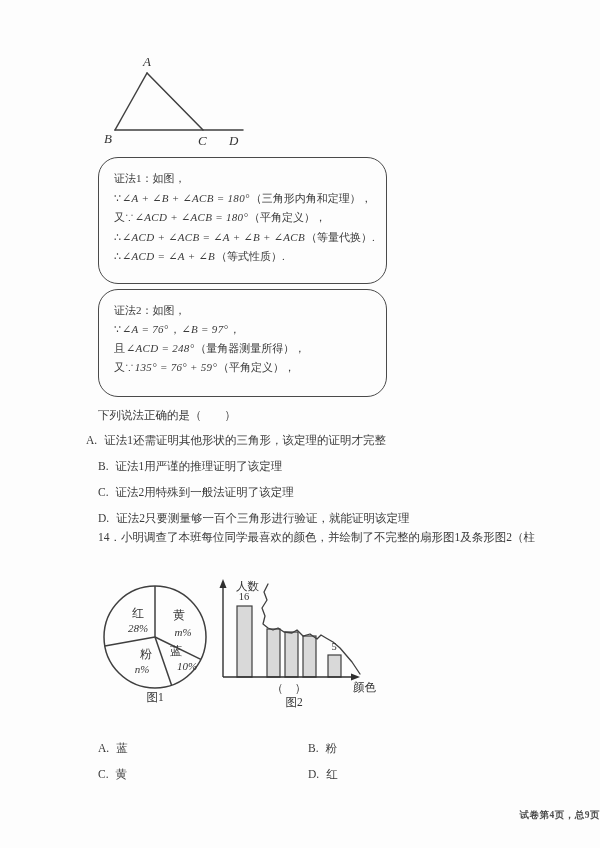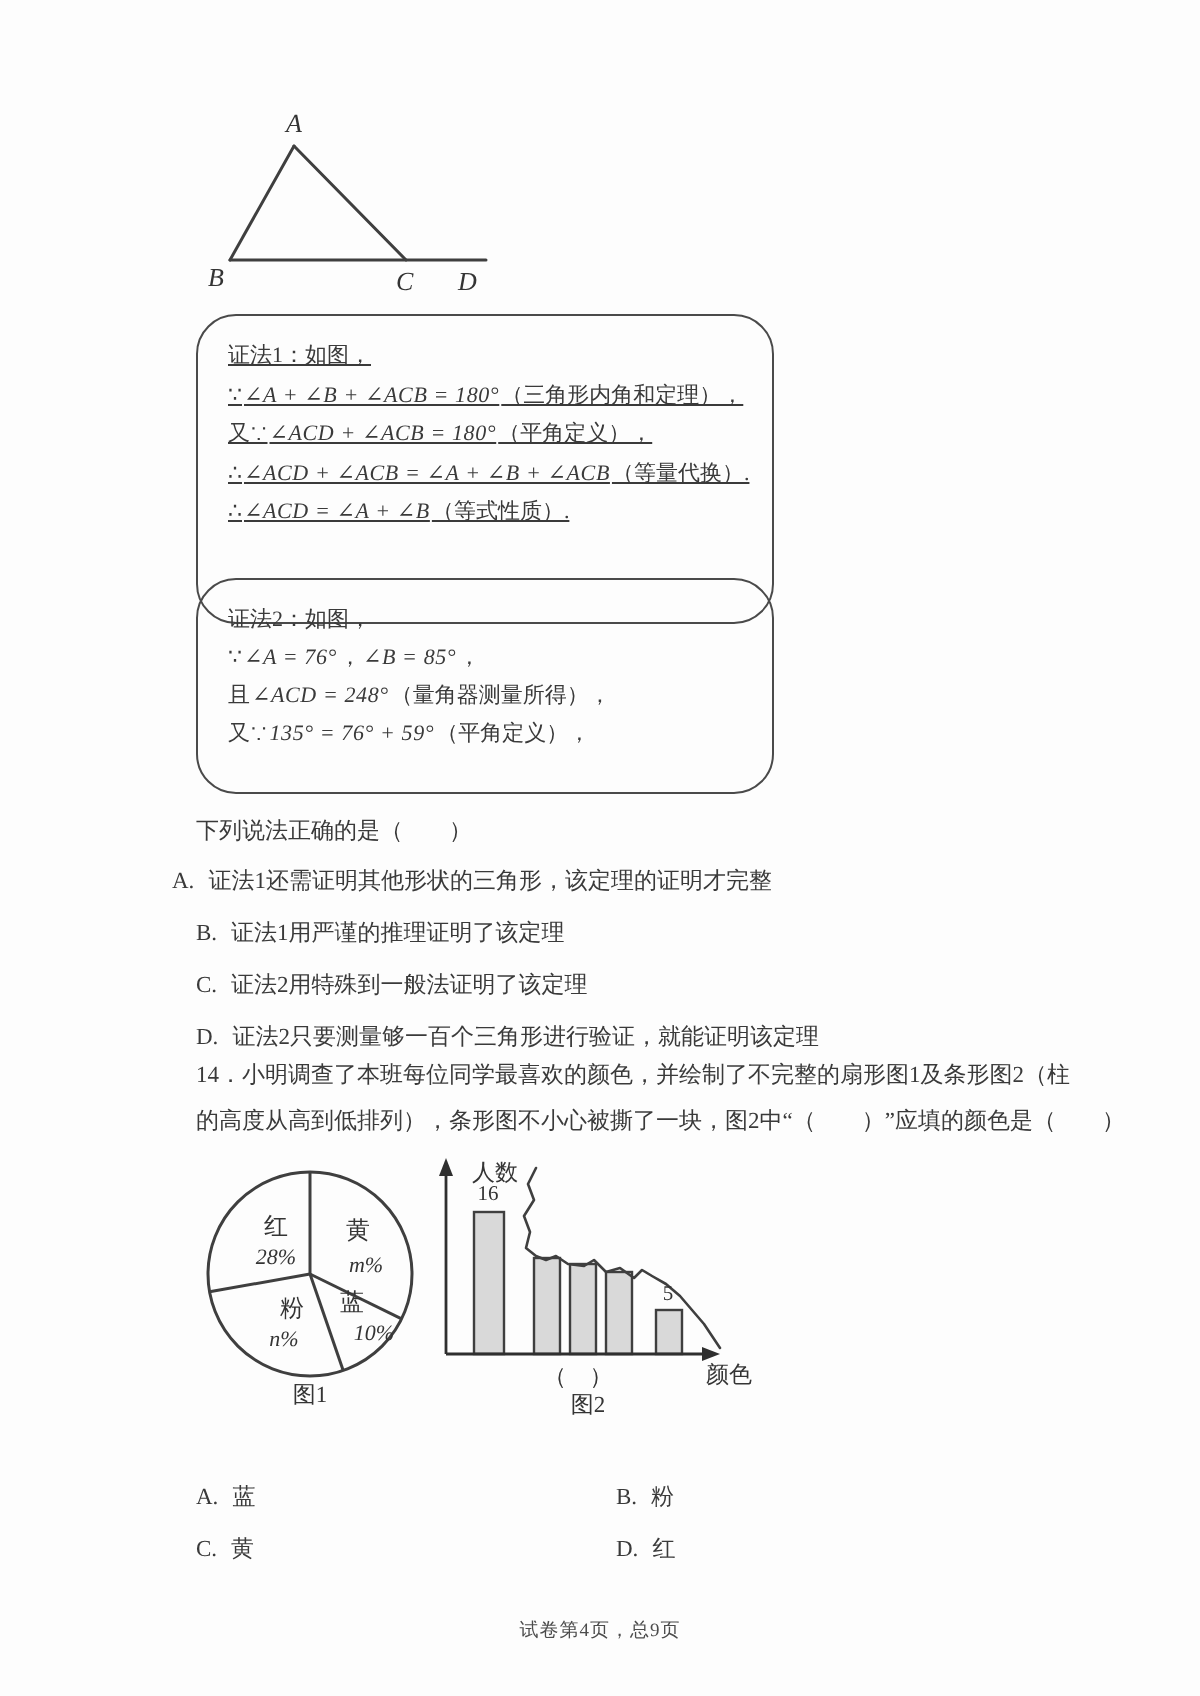--- a/index.html
+++ b/index.html
@@ -6,31 +6,31 @@
   #page{
     position:relative;width:600px;height:848px;background:#fdfdfd;overflow:hidden;
     font-family:"Liberation Serif","DejaVu Serif",serif;color:#3a3a3a;
   }
   .abs{position:absolute;}
   .proof-box{
     position:absolute;left:98px;width:289px;box-sizing:border-box;
     border:1.5px solid #4a4a4a;border-radius:20px;
     padding:11px 8px 0 15px;font-size:11px;
   }
-  #proof-box-1{top:157px;height:155px;text-decoration:underline;}
+  #proof-box-1{top:157px;height:127px;}
   #proof-box-2{top:289px;height:108px;}
   .pline{white-space:nowrap;line-height:19.5px;}
   #proof-box-2 .pline{line-height:19px;}
   .pline .math{font-style:italic;letter-spacing:.3px;padding:0 1px;}
   .bodytext{position:absolute;left:98px;font-size:11.5px;white-space:nowrap;}
   .optrow{position:absolute;font-size:11.5px;white-space:nowrap;}
   .optrow .olabel{margin-right:7px;}
   .caption{font-size:11.5px;}
-  #footer{position:absolute;left:0;top:809px;width:600px;text-align:center;
-    font-size:9.5px;color:#4c4c4c;letter-spacing:.5px;}
+  #footer{position:absolute;left:0;top:809px;width:600px;text-align:right;
+    font-size:9.5px;color:#4c4c4c;letter-spacing:.5px;font-weight:bold;}
   svg text{fill:#343434;}
   .figlabel{font-size:13px;font-style:italic;}
   .pie-name{font-size:12px;}
   .pie-pct{font-size:11px;font-style:italic;}
   .axis-label{font-size:11.5px;}
   .bar-val{font-size:10.5px;}
 </style>
 </head>
 <body>
 
@@ -50,42 +50,41 @@
 
   <div class="proof-box" id="proof-box-1">
       <div class="pline"><span class="cjk">证法1：如图，</span></div>
       <div class="pline"><span class="cjk">∵</span><span class="math">∠A + ∠B + ∠ACB = 180°</span><span class="cjk">（三角形内角和定理），</span></div>
       <div class="pline"><span class="cjk">又∵</span><span class="math">∠ACD + ∠ACB = 180°</span><span class="cjk">（平角定义），</span></div>
       <div class="pline"><span class="cjk">∴</span><span class="math">∠ACD + ∠ACB = ∠A + ∠B + ∠ACB</span><span class="cjk">（等量代换）.</span></div>
       <div class="pline"><span class="cjk">∴</span><span class="math">∠ACD = ∠A + ∠B</span><span class="cjk">（等式性质）.</span></div>
     </div>
   <div class="proof-box" id="proof-box-2">
       <div class="pline"><span class="cjk">证法2：如图，</span></div>
-      <div class="pline"><span class="cjk">∵</span><span class="math">∠A = 76°</span><span class="cjk">，</span><span class="math">∠B = 85°</span><span class="cjk">，</span></div>
+      <div class="pline"><span class="cjk">∵</span><span class="math">∠A = 76°</span><span class="cjk">，</span><span class="math">∠B = 97°</span><span class="cjk">，</span></div>
       <div class="pline"><span class="cjk">且</span><span class="math">∠ACD = 248°</span><span class="cjk">（量角器测量所得），</span></div>
       <div class="pline"><span class="cjk">又∵</span><span class="math">135° = 76° + 59°</span><span class="cjk">（平角定义），</span></div>
     </div>
 
   <div class="bodytext" style="top:408px;">下列说法正确的是（　　）</div>
 
   <div class="optrow" style="left:86px;top:433px;">
     <span class="olabel">A.</span><span>证法1还需证明其他形状的三角形，该定理的证明才完整</span>
   </div>
   <div class="optrow" style="left:98px;top:459px;">
     <span class="olabel">B.</span><span>证法1用严谨的推理证明了该定理</span>
   </div>
   <div class="optrow" style="left:98px;top:485px;">
     <span class="olabel">C.</span><span>证法2用特殊到一般法证明了该定理</span>
   </div>
   <div class="optrow" style="left:98px;top:511px;">
     <span class="olabel">D.</span><span>证法2只要测量够一百个三角形进行验证，就能证明该定理</span>
   </div>
 
   <div class="bodytext" style="top:530px;">14．小明调查了本班每位同学最喜欢的颜色，并绘制了不完整的扇形图1及条形图2（柱</div>
-  <div class="bodytext" style="top:553px;">的高度从高到低排列），条形图不小心被撕了一块，图2中“（　　）”应填的颜色是（　　）</div>
 
   <svg class="abs" style="left:100px;top:584px;" width="114" height="122" viewBox="0 0 114 122">
     <g stroke="#3f3f3f" stroke-width="1.5" fill="none">
       <circle cx="55" cy="53" r="51"></circle>
       <path d="M55,53 L55,2"></path>
       <path d="M55,53 L100.8,75.4"></path>
       <path d="M55,53 L71.6,101.2"></path>
       <path d="M55,53 L4.8,61.9"></path>
     </g>
     <text class="pie-name" x="38" y="33" text-anchor="middle">红</text>

